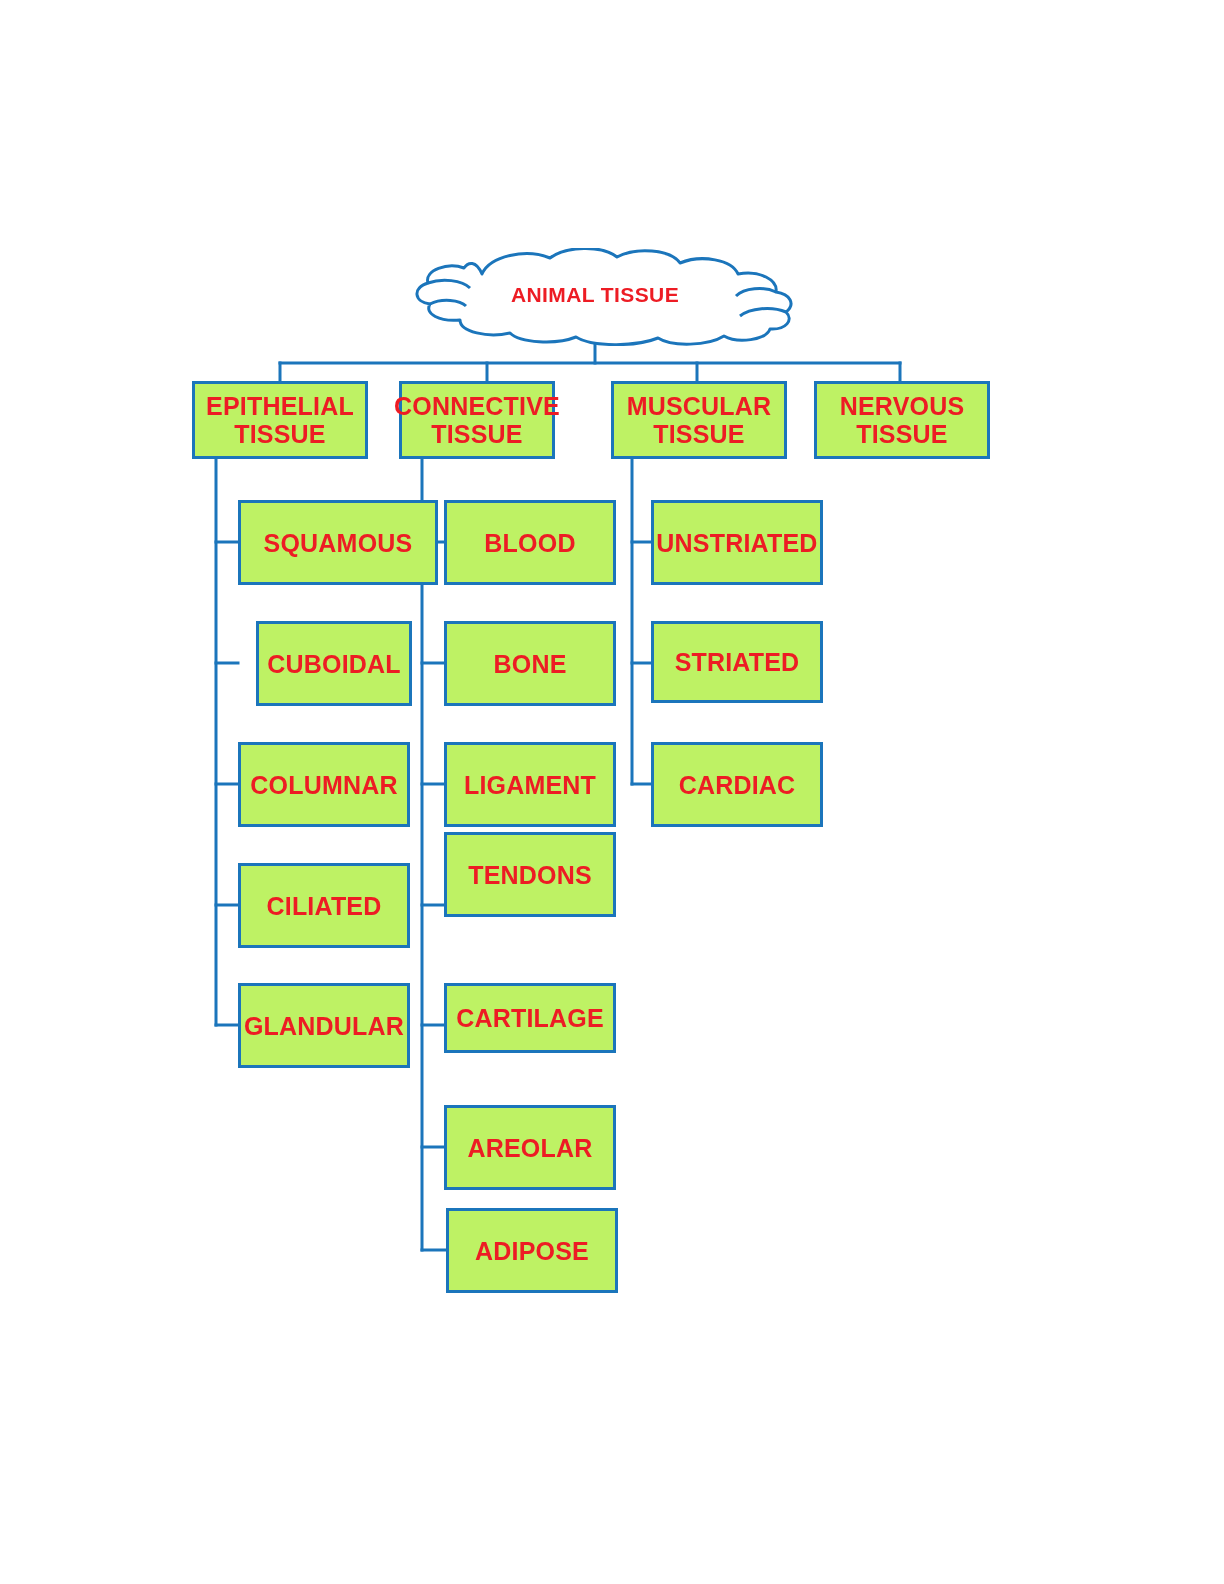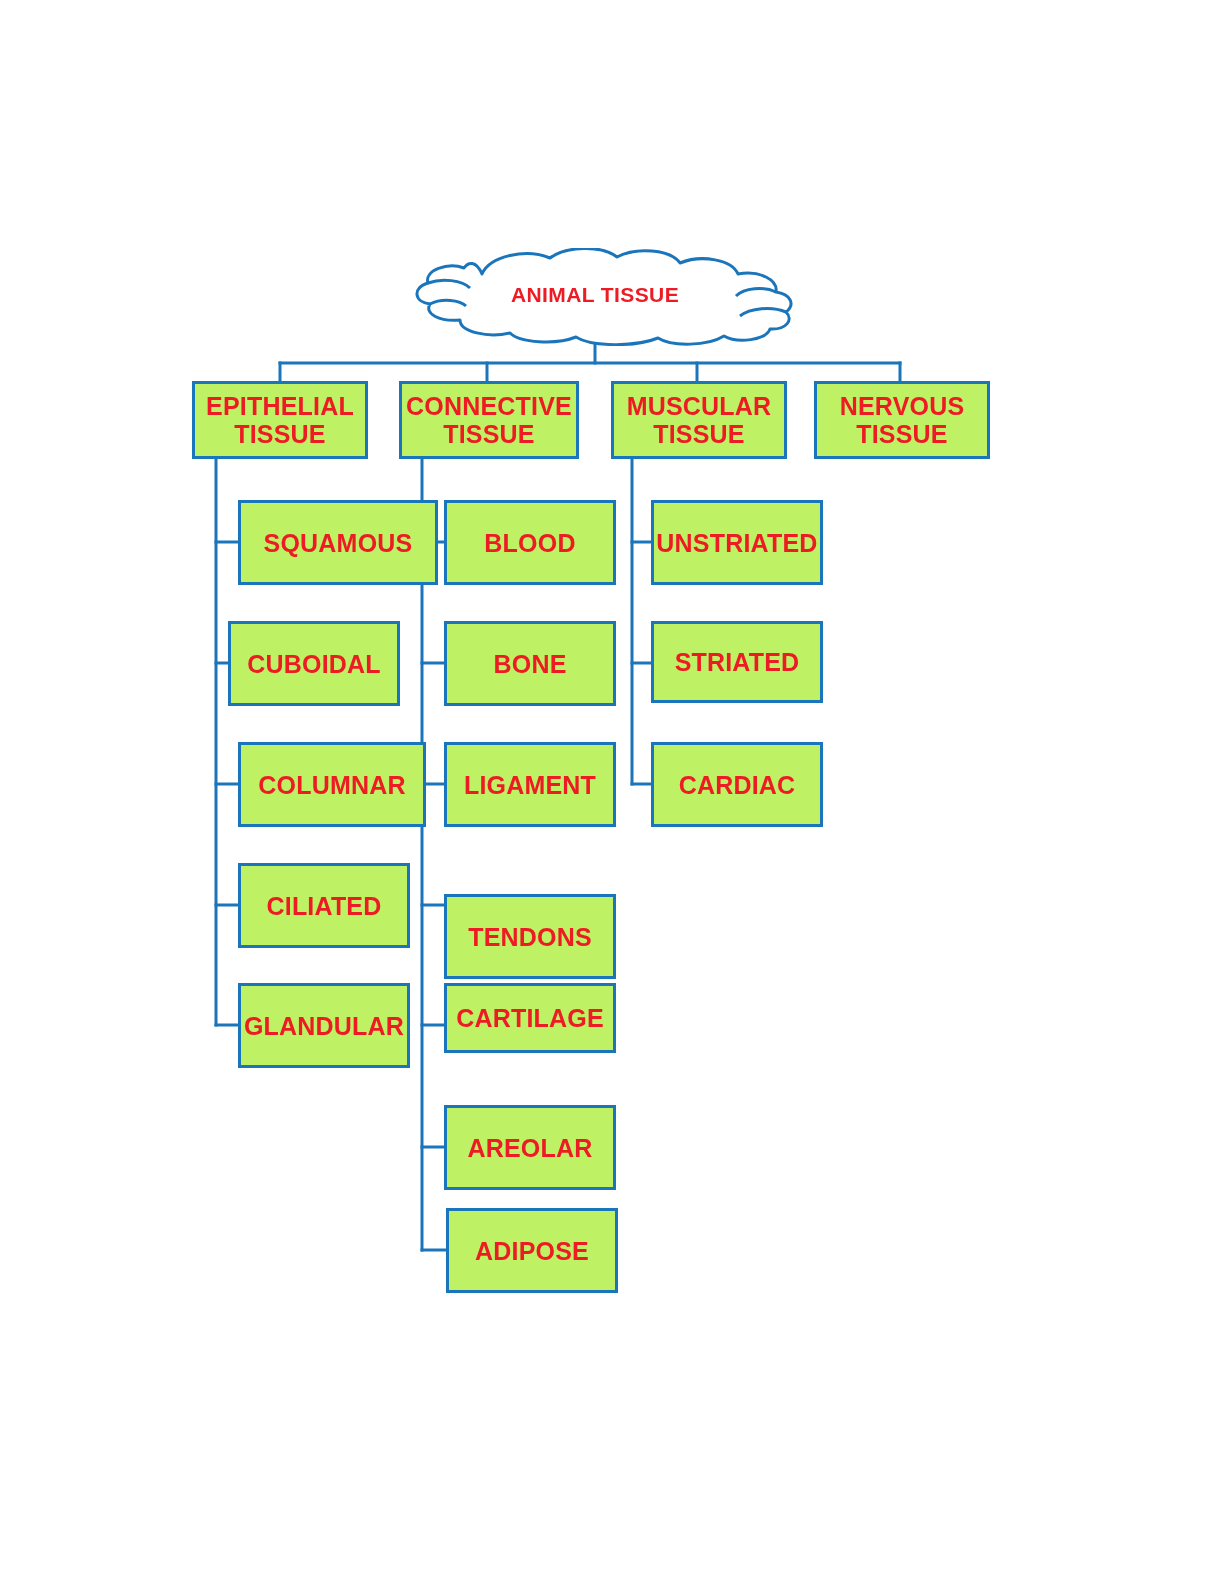--- a/index.html
+++ b/index.html
@@ -145,21 +145,21 @@
     <div class="cloud-label">ANIMAL TISSUE</div>
   </div>
 
   <div class="node level1" style="left:192px; top:381px; width:176px; height:78px;">
     <span>
       <span>EPITHELIAL</span><br>
       <span>TISSUE</span>
     </span>
   </div>
 
-  <div class="node level1" style="left:399px; top:381px; width:180px; height:78px;">
+  <div class="node level1" style="left:399px; top:381px; width:156px; height:78px;">
     <span>
       <span>CONNECTIVE</span><br>
       <span>TISSUE</span>
     </span>
   </div>
 
   <div class="node level1" style="left:611px; top:381px; width:176px; height:78px;">
     <span>
       <span>MUSCULAR</span><br>
       <span>TISSUE</span>
@@ -169,43 +169,43 @@
   <div class="node level1" style="left:814px; top:381px; width:176px; height:78px;">
     <span>
       <span>NERVOUS</span><br>
       <span>TISSUE</span>
     </span>
   </div>
 
   <div class="node level2" style="left:238px; top:500px; width:200px; height:85px;">
     <span>SQUAMOUS</span>
   </div>
-  <div class="node level2" style="left:228px; top:621px; width:172px; height:85px;">
+  <div class="node level2" style="left:256px; top:621px; width:156px; height:85px;">
     <span>CUBOIDAL</span>
   </div>
-  <div class="node level2" style="left:238px; top:742px; width:188px; height:85px;">
+  <div class="node level2" style="left:238px; top:742px; width:172px; height:85px;">
     <span>COLUMNAR</span>
   </div>
   <div class="node level2" style="left:238px; top:863px; width:172px; height:85px;">
     <span>CILIATED</span>
   </div>
   <div class="node level2" style="left:238px; top:983px; width:172px; height:85px;">
     <span>GLANDULAR</span>
   </div>
 
   <div class="node level2" style="left:444px; top:500px; width:172px; height:85px;">
     <span>BLOOD</span>
   </div>
   <div class="node level2" style="left:444px; top:621px; width:172px; height:85px;">
     <span>BONE</span>
   </div>
   <div class="node level2" style="left:444px; top:742px; width:172px; height:85px;">
     <span>LIGAMENT</span>
   </div>
-  <div class="node level2" style="left:444px; top:894px; width:172px; height:85px;">
+  <div class="node level2" style="left:444px; top:832px; width:172px; height:85px;">
     <span>TENDONS</span>
   </div>
   <div class="node level2" style="left:444px; top:983px; width:172px; height:70px;">
     <span>CARTILAGE</span>
   </div>
   <div class="node level2" style="left:444px; top:1105px; width:172px; height:85px;">
     <span>AREOLAR</span>
   </div>
   <div class="node level2" style="left:446px; top:1208px; width:172px; height:85px;">
     <span>ADIPOSE</span>

